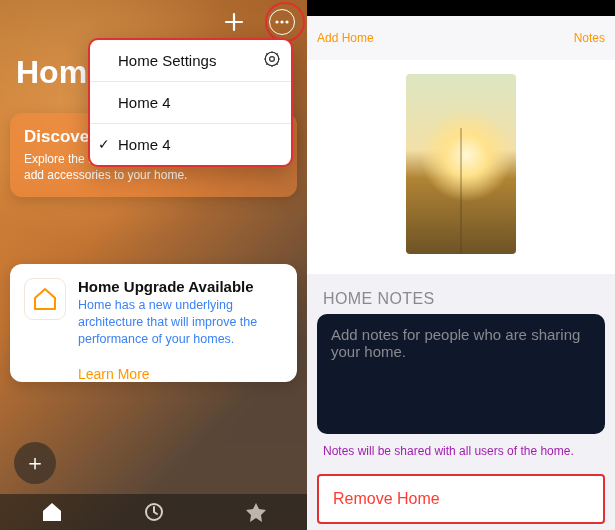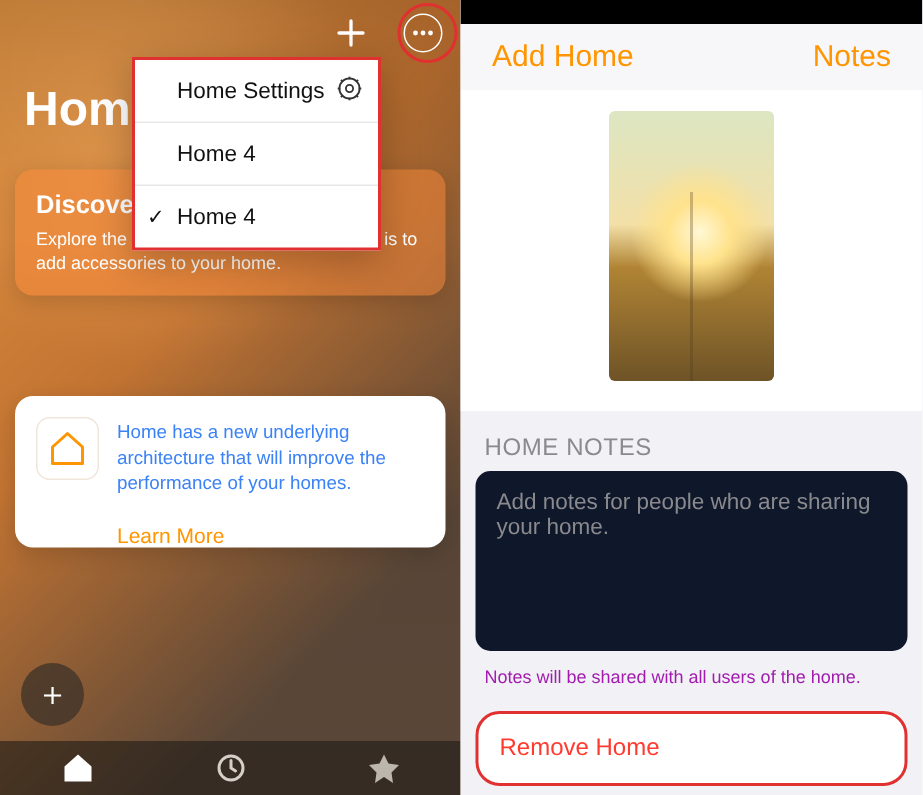--- a/index.html
+++ b/index.html
@@ -30,21 +30,21 @@
   .more-circle {
     width:26px; height:26px; border:1.5px solid #fff; border-radius:50%; display:flex; align-items:center; justify-content:center; font-size:14px; letter-spacing:1px;
   }
   .more-annot { position:absolute; top:2px; right:2px; width:40px; height:40px; border:2px solid #e03030; border-radius:50%; pointer-events:none; }
 
   .title-home {
     position: relative; color:#fff; font-size:32px; font-weight:700; padding: 10px 16px 16px 16px;
   }
 
   .dropdown {
-    position:absolute; top:38px; left:88px; width:166px; background:#fff; border-radius:0;
+    position:absolute; top:38px; left:88px; width:205px; background:#fff; border-radius:10px;
     box-shadow:0 8px 24px rgba(0,0,0,0.25);
     border:2px solid #e03030;
     z-index:5;
   }
   .dd-item { position:relative; padding:12px 14px 12px 28px; font-size:15px; color:#111; border-bottom:1px solid #e8e8ea; }
   .dd-item:last-child { border-bottom:none; }
   .dd-gear { position:absolute; right:10px; top:10px; }
   .dd-check { position:absolute; left:8px; top:12px; font-size:14px; }
 
   .card {
@@ -68,39 +68,39 @@
   .upgrade-body p { font-size:12.5px; color:#3b82f6; line-height:1.35; margin-top:2px; }
   .upgrade-link { display:block; color:#ff9500; font-size:14px; font-weight:500; margin:4px 14px 14px 68px; }
 
   .fab { position:absolute; left:14px; bottom:46px; width:42px; height:42px; border-radius:21px; background:rgba(60,50,40,0.75); display:flex; align-items:center; justify-content:center; color:#fff; font-size:22px; }
 
   .tabbar { position:absolute; left:0; right:0; bottom:0; height:36px; background:rgba(30,26,22,0.6); display:flex; justify-content:space-around; align-items:center; color:#ddd; }
   .tabbar .act { color:#fff; }
 
   
   .r-status { height:16px; background:#000; }
-  .r-nav { height:44px; display:flex; justify-content:space-between; align-items:center; padding:0 21px; background:#f7f7f9; font-size:20px; }
+  .r-nav { height:44px; display:flex; justify-content:space-between; align-items:center; padding:0 10px; background:#f7f7f9; font-size:12px; }
   .accent { color:#ff9500; }
 
   .photo-wrap { background:#fff; padding:14px 0 20px 0; display:flex; justify-content:center; }
   .photo {
     width:110px; height:180px; border-radius:4px; overflow:hidden; position:relative;
     background:
       radial-gradient(circle at 55% 45%, #fff8d5 0%, #ffe28c 18%, rgba(255,226,140,0) 40%),
       linear-gradient(180deg, #dce6c2 0%, #f3e0a8 42%, #b08434 58%, #6e5327 100%);
   }
   .photo::after{
     content:""; position:absolute; left:50%; top:30%; width:2px; height:70%; background:rgba(80,60,30,0.3); transform:translateX(-1px);
   }
 
   .section-label { font-size:16px; color:#8a8a8e; letter-spacing:0.4px; padding:16px 16px 6px; }
   .notes-box { margin:0 10px; background:#0f172a; border-radius:10px; min-height:120px; padding:12px 14px; font-size:15px; color:#8a8a8e; }
   .notes-foot { font-size:12px; color:#a21caf; padding:10px 16px 16px; }
 
-  .remove-row { margin:0 10px 10px; background:#fff; border-radius:16px; padding:14px; font-size:16px; color:#ff3b30; border:2px solid #e03030; }
+  .remove-row { margin:0 10px 10px; background:#fff; border-radius:4px; padding:14px; font-size:16px; color:#ff3b30; border:2px solid #e03030; }
 
   svg { display:block; }
 </style>
 </head>
 <body>
 
 <div class="stage">
 
   <div class="pane left">
     <div class="left-bg"></div>
@@ -166,20 +166,21 @@
     </div>
 
     <div class="card">
       <div class="upgrade">
         <div class="upgrade-icon">
           <svg width="28" height="28" viewBox="0 0 28 28">
               <path d="M4 13 L14 4 L24 13 V24 H4 Z" fill="none" stroke="#ff9500" stroke-width="2" stroke-linejoin="round"></path>
             </svg>
         </div>
         <div class="upgrade-body">
+          <h4>Home Upgrade Available</h4>
           <p>Home has a new underlying architecture that will improve the performance of your homes.</p>
         </div>
       </div>
       <a class="upgrade-link">Learn More</a>
     </div>
 
     <div class="fab">
       <span>＋</span>
     </div>
 

